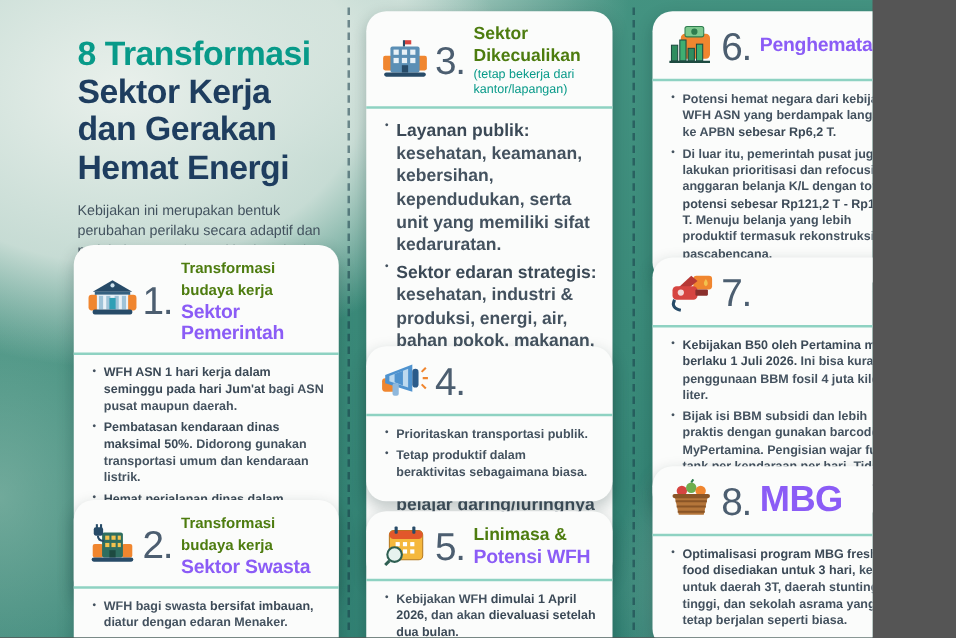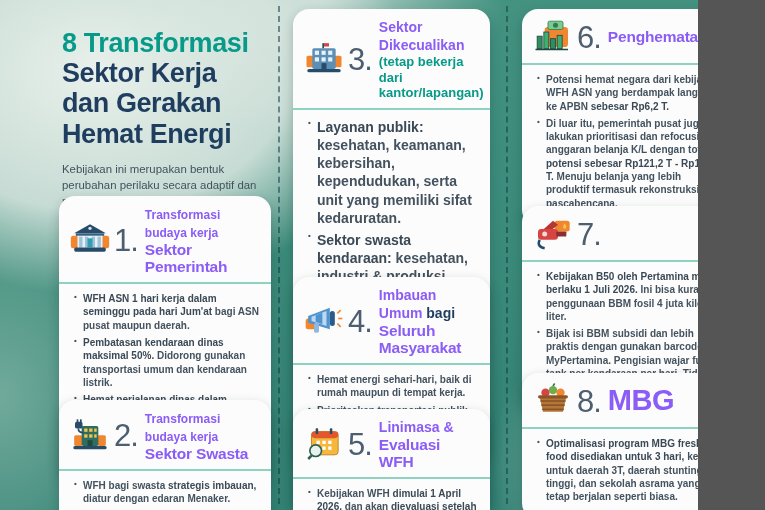--- a/index.html
+++ b/index.html
@@ -29,24 +29,24 @@
     display:flex;align-items:center;padding:9px 12px 7px 10px;
     border-bottom:2px solid #8ed2c2;
   }
   .icon{width:42px;height:38px;flex:none;display:flex;align-items:center;justify-content:center;}
   .icon svg{width:40px;height:36px;}
   .card-number{
     font-size:31px;font-weight:400;color:#4c5e70;line-height:1;
     margin:0 7px 0 3px;letter-spacing:-1px;flex:none;align-self:center;
   }
   .titles{min-width:0;}
-  .t-accent{color:#8b5cf6;font-weight:700;font-size:12px;line-height:1.15;text-align:center;}
+  .t-accent{color:#4d7c0f;font-weight:700;font-size:12px;line-height:1.15;text-align:center;}
   .t-suffix{color:#1e3d5f;font-weight:700;}
   .t-accent.lg, .t-suffix.lg{font-size:14px;}
-  .t-sub{color:#089a89;font-weight:700;font-size:13px;line-height:1.2;}
+  .t-sub{color:#089a89;font-weight:400;font-size:10px;line-height:1.2;}
   .t-main{color:#8b5cf6;font-weight:700;font-size:15.5px;line-height:1.1;letter-spacing:-.2px;}
   .t-main.huge{font-size:29px;letter-spacing:-.5px;}
 
   ul.bullets{list-style:none;margin:0;padding:8px 12px 12px 15px;font-weight:bold;}
   ul.bullets li{
     position:relative;padding-left:9px;margin-bottom:4px;
     font-size:10px;line-height:1.33;color:#44525f;
   }
   ul.bullets li b{color:#3b4956;}
   ul.bullets li::before{content:"•";position:absolute;left:0;top:0;font-size:8px;color:#44525f;}
@@ -130,21 +130,21 @@
             <rect x="4" y="33" width="40" height="4" rx="2" fill="#274b68"></rect>
           </svg>
       </span>
       <span class="card-number">2.</span>
       <div class="titles">
         <div><span class="t-accent auto-hide">Transformasi budaya kerja</span></div>
         <div class="t-main auto-hide">Sektor Swasta</div>
       </div>
     </div>
     <ul class="bullets">
-      <li>WFH bagi swasta <b>strategis imbauan,</b> diatur dengan edaran Menaker.</li>
+      <li>WFH bagi swasta <b>bersifat imbauan,</b> diatur dengan edaran Menaker.</li>
       <li>Gerakan hemat penggunaan energi.</li>
     </ul>
   </section>
 
   <section class="card c3 dense">
     <div class="card-header">
       <span class="icon">
         <svg viewBox="0 0 48 42">
             <rect x="3" y="17" width="9" height="14" rx="2" fill="#f0862f"></rect>
             <rect x="36" y="17" width="9" height="14" rx="2" fill="#f0862f"></rect>
@@ -163,48 +163,43 @@
       </span>
       <span class="card-number">3.</span>
       <div class="titles">
         <div><span class="t-accent lg auto-hide">Sektor Dikecualikan</span></div>
         <div class="t-sub auto-hide">(tetap bekerja dari kantor/lapangan)</div>
 
       </div>
     </div>
     <ul class="bullets">
       <li><b>Layanan publik:</b> kesehatan, keamanan, kebersihan, kependudukan, serta unit yang memiliki sifat kedaruratan.</li>
-      <li><b>Sektor swasta kendaraan:</b> kesehatan, industri &amp; produksi, energi, air, bahan pokok, makanan, minuman, perdagangan, transportasi, logistik, dan keuangan.</li>
+      <li><b>Sektor edaran strategis:</b> kesehatan, industri &amp; produksi, energi, air, bahan pokok, makanan, minuman, perdagangan, transportasi, logistik, dan keuangan.</li>
       <li><b>Pendidikan tinggi:</b> bagi semester 4 ke atas belajar daring/luringnya disesuaikan dengan edaran Mendiktisaintek.</li>
     </ul>
   </section>
 
   <section class="card c4">
     <div class="card-header">
       <span class="icon">
         <svg viewBox="0 0 48 42">
             <rect x="2" y="18" width="13" height="13" rx="3" fill="#f0862f"></rect>
             <polygon points="5,15 31,5 31,31 5,23" fill="#4f93cf"></polygon>
             <polygon points="9,16 27,9 27,27 9,21" fill="#bcd9ef"></polygon>
             <polygon points="14,14 22,11 22,25 14,22" fill="#4f93cf"></polygon>
             <rect x="31" y="9" width="6" height="18" rx="3" fill="#2b5b8a"></rect>
             <rect x="12" y="23" width="6" height="12" rx="2" fill="#8fb8dc"></rect>
             <line x1="40" y1="12" x2="44" y2="8" stroke="#f0862f" stroke-width="2"></line>
             <line x1="41" y1="18" x2="46" y2="18" stroke="#f0862f" stroke-width="2"></line>
             <line x1="40" y1="24" x2="44" y2="28" stroke="#f0862f" stroke-width="2"></line>
           </svg>
       </span>
       <span class="card-number">4.</span>
-      <div class="titles">
-        <div><span class="t-accent lg auto-hide">Imbauan Umum</span><span class="t-suffix lg auto-hide"> bagi</span></div>
-        <div class="t-main auto-hide">Seluruh Masyarakat</div>
-      </div>
-    </div>
-    <ul class="bullets">
-      <li>Hemat energi sehari-hari, baik di rumah maupun di tempat kerja.</li>
+    </div>
+    <ul class="bullets">
       <li>Prioritaskan transportasi publik.</li>
       <li>Tetap produktif dalam beraktivitas sebagaimana biasa.</li>
     </ul>
   </section>
 
   <section class="card c5">
     <div class="card-header">
       <span class="icon">
         <svg viewBox="0 0 48 42">
             <rect x="9" y="6" width="32" height="28" rx="4" fill="#f5b83d" stroke="#b4791f"></rect>
@@ -216,21 +211,21 @@
             <rect x="29" y="17" width="4" height="4" fill="#fff"></rect>
             <rect x="22" y="24" width="4" height="4" fill="#fff"></rect>
             <rect x="29" y="24" width="4" height="4" fill="#fff"></rect>
             <circle cx="14" cy="29" r="7" fill="#e6f2ee" stroke="#2e5f52" stroke-width="2"></circle>
             <line x1="9" y1="35" x2="5" y2="39" stroke="#2e5f52" stroke-width="3"></line>
           </svg>
       </span>
       <span class="card-number">5.</span>
       <div class="titles">
         <div><span class="t-accent lg auto-hide">Linimasa &amp;</span></div>
-        <div class="t-main auto-hide">Evaluasi WFH</div>
+        <div class="t-main auto-hide">Potensi WFH</div>
       </div>
     </div>
     <ul class="bullets">
       <li>Kebijakan WFH <b>dimulai 1 April 2026,</b> dan akan <b>dievaluasi setelah dua bulan.</b></li>
     </ul>
   </section>
 
   <section class="card c6">
     <div class="card-header">
       <span class="icon">

